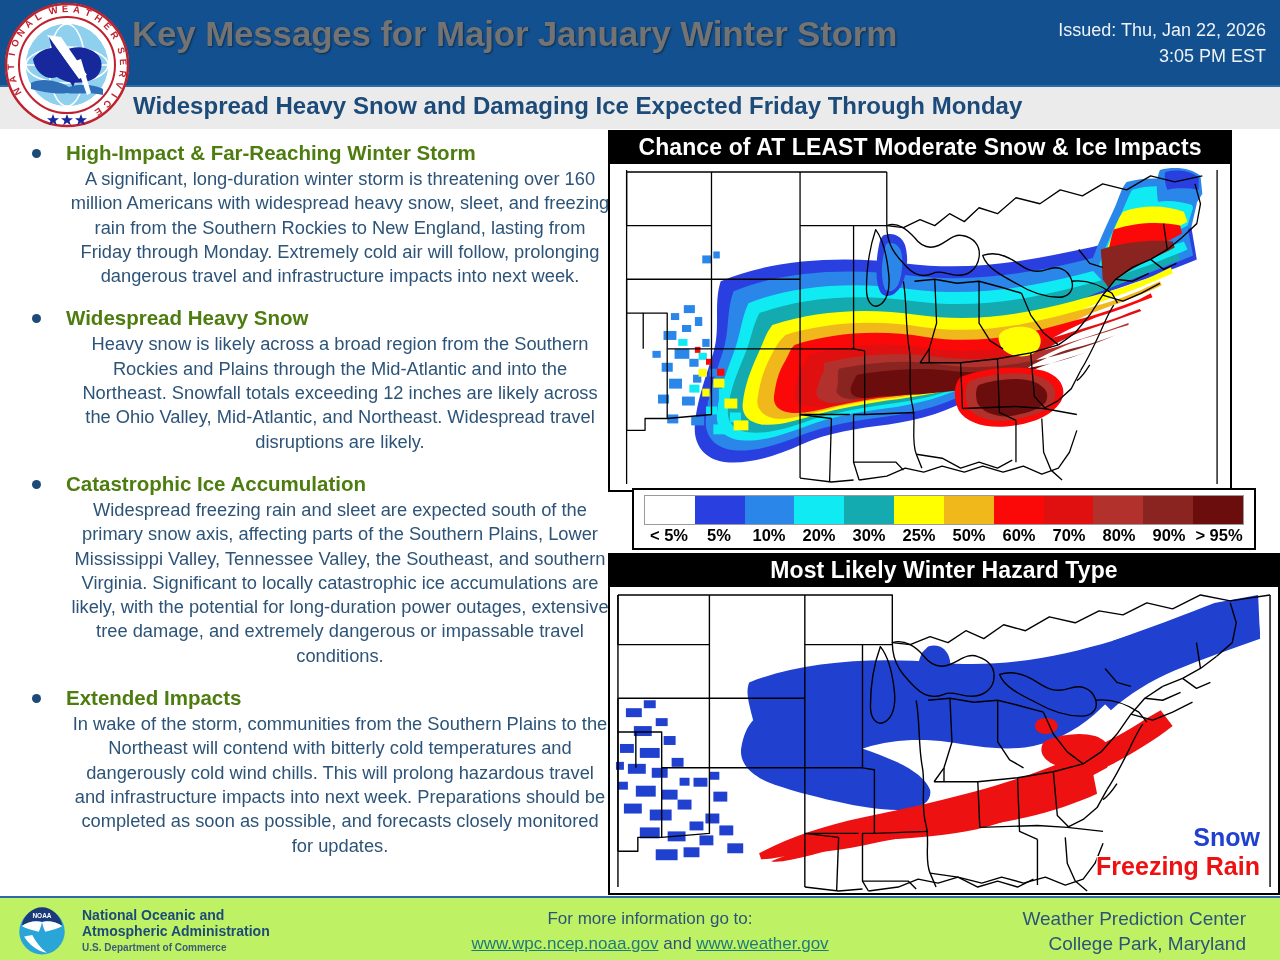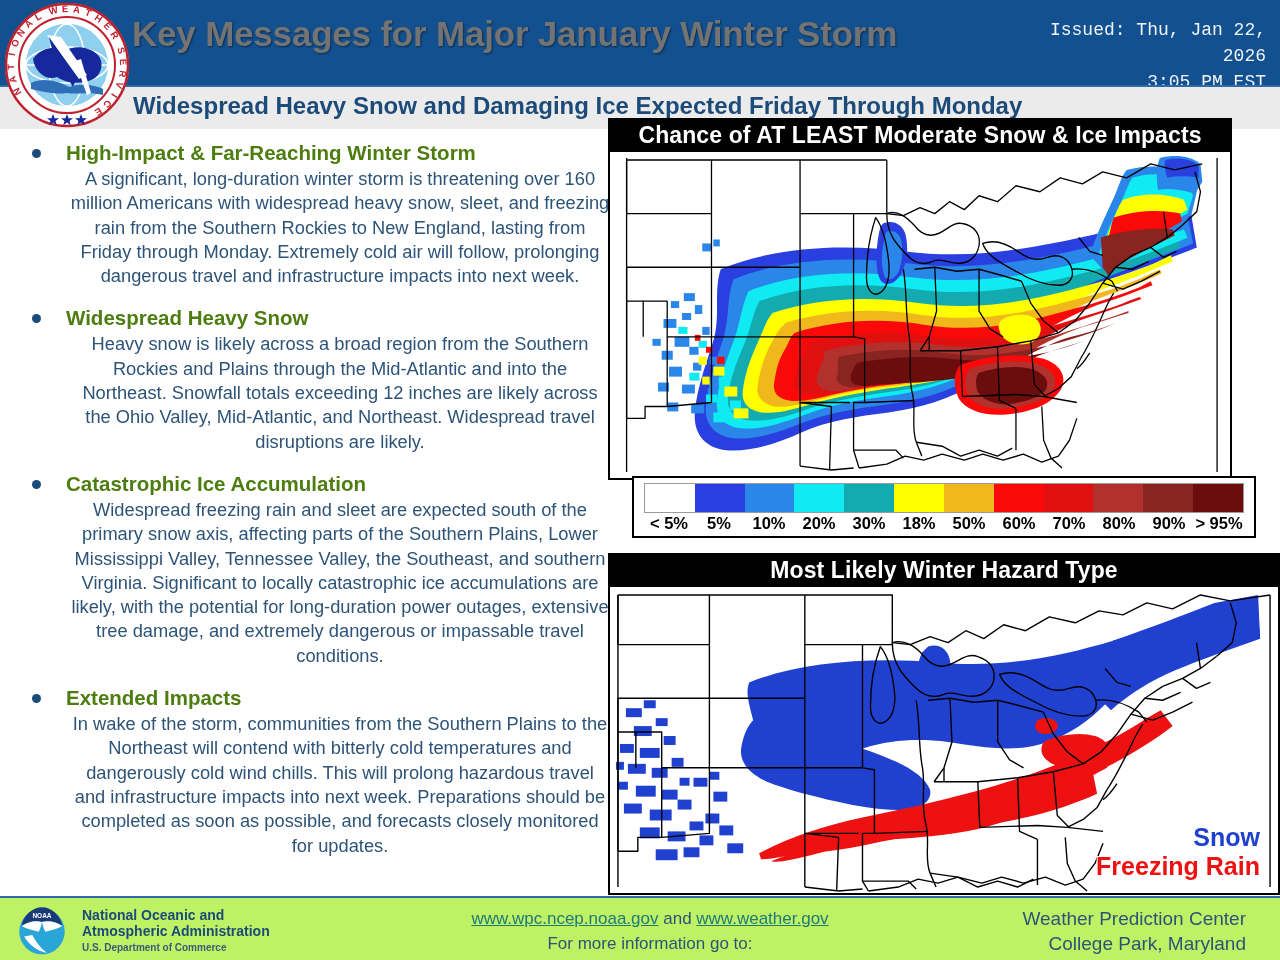--- a/index.html
+++ b/index.html
@@ -16,21 +16,21 @@
     background:#12508f; display:flex; align-items:center;
   }
   .header-title{
     position:absolute; left:132px; top:14px; width:880px;
     color:#737373; font-size:35px; font-weight:bold; letter-spacing:-0.2px;
     text-shadow:1px 1px 2px rgba(0,0,0,.45);
     white-space:nowrap;
   }
   .issued-block{
     position:absolute; right:14px; top:17px; width:250px;
-    text-align:right; color:#eef2f7; font-size:18px; line-height:26px;font-family:Liberation Mono, monospace;
+    text-align:right; color:#eef2f7; font-size:18px; line-height:26px;
   }
   .subtitle-bar{
     position:absolute; left:0; top:85px; width:1280px; height:44px;
     background:#ebebeb; border-top:2px solid #2f6aa8;
   }
   .subtitle-text{
     position:absolute; left:133px; top:92px;
     color:#1c4a79; font-size:24px; font-weight:bold; white-space:nowrap;
   }
 
@@ -46,21 +46,21 @@
   }
   .bullet-head{
     margin-left:46px; color:#4d7c0f; font-size:20.5px; font-weight:bold;
     line-height:25px; padding-bottom:2px;
   }
   .bullet-body{
     margin-left:50px; color:#2d5478; font-size:18.3px; line-height:24.3px;text-align:center;
   }
 
   
-  .panel-top{ position:absolute; left:608px; top:118px; width:624px; height:420px;text-decoration:underline; }
+  .panel-top{ position:absolute; left:608px; top:130px; width:624px; height:420px;text-decoration:underline; }
   .panel-bottom{ position:absolute; left:608px; top:553px; width:672px; height:342px; }
 
   .map-title{
     position:relative; width:100%; height:34px; background:#000000;
     color:#ffffff; font-size:23px; font-weight:bold;
     display:flex; align-items:center; justify-content:center;
     letter-spacing:0.1px; white-space:nowrap; z-index:4;
   }
   .map-frame{
     position:relative; width:100%; background:#fef9c3;
@@ -440,21 +440,21 @@
           <i style="background: rgb(178, 49, 44);"></i>
           <i style="background: rgb(138, 36, 32);"></i>
           <i style="background: rgb(107, 13, 13);"></i>
         </div>
       <div class="cb-labels" id="cb-labels">
           <span>&lt; 5%</span>
           <span>5%</span>
           <span>10%</span>
           <span>20%</span>
           <span>30%</span>
-          <span>18%</span>
+          <span>25%</span>
           <span>50%</span>
           <span>60%</span>
           <span>70%</span>
           <span>80%</span>
           <span>90%</span>
           <span>&gt; 95%</span>
         </div>
     </div>
   </div>
 
@@ -623,24 +623,24 @@
       <text x="32" y="17" text-anchor="middle" fill="#ffffff" font-family="Liberation Sans, sans-serif" font-size="8" font-weight="bold">NOAA</text>
     </svg>
 
     <div class="noaa-text">
       <div class="noaa-l1">National Oceanic and</div>
       <div class="noaa-l1">Atmospheric Administration</div>
       <div class="noaa-l3">U.S. Department of Commerce</div>
     </div>
 
     <div class="footer-mid">
+      <div>For more information go to:</div>
       <div>
         <a href="#">www.wpc.ncep.noaa.gov</a><span> and </span><a href="#">www.weather.gov</a>
       </div>
-      <div>For more information go to:</div>
     </div>
 
     <div class="footer-right">
       <div>Weather Prediction Center</div>
       <div>College Park, Maryland</div>
     </div>
   </div>
 
 </div>
 

